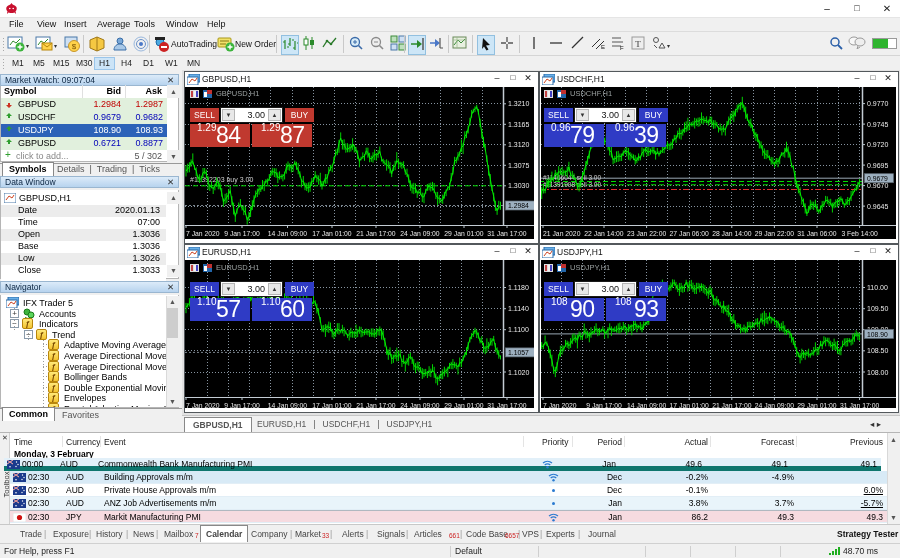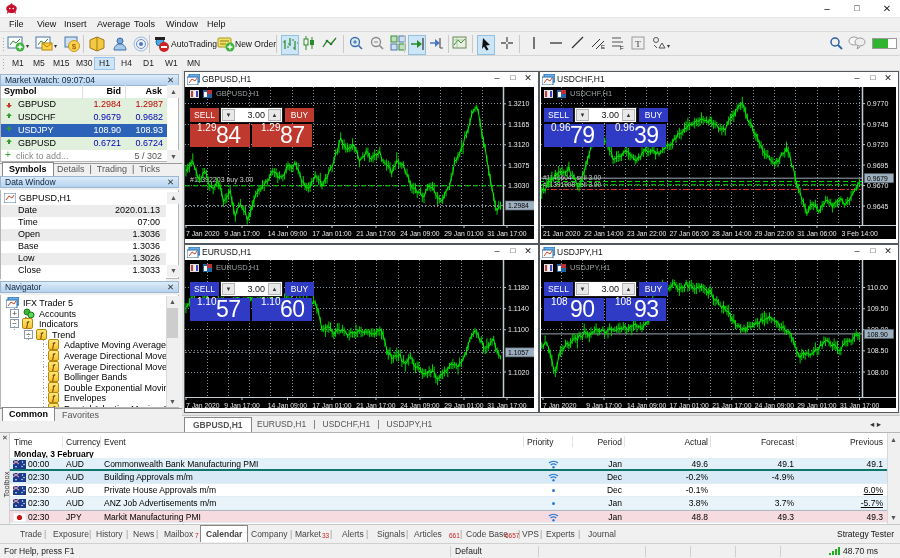--- a/index.html
+++ b/index.html
@@ -277,21 +277,21 @@
     <span class="sym" style="color:#fff">USDJPY</span>
     <span class="b" style="left:60px;width:60px;color:#fff">108.90</span>
     <span class="b" style="left:104px;width:58px;color:#fff">108.93</span>
   </div>
 <div class="mwrow" style="top:137px;">
     <svg width="8" height="8" style="position:absolute;left:4px;top:2px">
       <path d="M4 0l3 3H5v2H3V3H1z" fill="#2f9e2f"></path>
     </svg>
     <span class="sym" style="color:#000">GBPUSD</span>
     <span class="b" style="left:60px;width:60px;color:#0000b8">0.6721</span>
-    <span class="b" style="left:104px;width:58px;color:#0000b8">0.6724</span>
+    <span class="b" style="left:104px;width:58px;color:#0000b8">0.8877</span>
   </div>
 <div class="abs" style="left:5px;top:149px;color:#2f9e2f;font-size:10px">+</div>
 <div class="abs" style="left:16px;top:151px;color:#888;font-size:9px">click to add...</div>
 <div class="abs" style="left:100px;top:151px;width:62px;text-align:right;color:#555;font-size:9px">5 / 302</div>
 <div class="abs scol" style="left:167px;top:150px;height:13px;line-height:13px;border:none">▼</div>
 <div class="abs" style="left:0;top:163px;width:182px;height:13px;border-top:1px solid #999"></div>
 <span class="abs tab-on" style="left:2px;top:162px;font-size:9px">Symbols</span>
 <span class="abs tabstrip" style="left:57px;top:164px">Details&nbsp;&nbsp;|&nbsp;&nbsp;Trading&nbsp;&nbsp;|&nbsp;&nbsp;Ticks</span>
 <div class="ptitle abs" style="left:0;top:176px;width:179px;height:12px">Data Window<span style="position:absolute;right:4px;top:0;color:#333">✕</span></div>
 <div class="abs" style="left:0;top:190px;width:179px;height:89px;background:#fff;border:1px solid #b5b5b5;border-top:none"></div>
@@ -842,34 +842,34 @@
     <span style="left:75px">EURUSD,H1&nbsp;&nbsp;&nbsp;|&nbsp;&nbsp;&nbsp;USDCHF,H1&nbsp;&nbsp;&nbsp;|&nbsp;&nbsp;&nbsp;USDJPY,H1</span>
     <span style="left:688px;color:#333">◂&nbsp;▸</span>
   </div>
 <div class="abs tbox"></div>
 <div class="abs" style="left:0;top:433px;width:10px;height:91px;background:#f0f0f0;border-right:1px solid #d0d0d0"></div>
 <div class="abs" style="left:2px;top:434px;font-size:7px;color:#333">✕</div>
 <div class="abs" style="left:-14px;top:480px;font-size:7.5px;color:#333;transform:rotate(-90deg);width:40px;text-align:center">Toolbox</div>
 <div class="abs cal-h" style="left:14px;top:437px">Time</div>
 <div class="abs cal-h" style="left:66px;top:437px">Currency</div>
 <div class="abs cal-h" style="left:104px;top:437px">Event</div>
-<div class="abs cal-h" style="left:527px;top:437px">Priority</div>
+<div class="abs cal-h" style="left:542px;top:437px">Priority</div>
 <div class="abs cal-h" style="left:577px;top:437px;width:45px;text-align:right">Period</div>
 <div class="abs cal-h" style="left:663px;top:437px;width:45px;text-align:right">Actual</div>
 <div class="abs cal-h" style="left:749px;top:437px;width:45px;text-align:right">Forecast</div>
 <div class="abs cal-h" style="left:838px;top:437px;width:45px;text-align:right">Previous</div>
 <div class="abs" style="left:62px;top:436px;width:1px;height:11px;background:#e4e4e4"></div>
 <div class="abs" style="left:100px;top:436px;width:1px;height:11px;background:#e4e4e4"></div>
 <div class="abs" style="left:523px;top:436px;width:1px;height:11px;background:#e4e4e4"></div>
 <div class="abs" style="left:572px;top:436px;width:1px;height:11px;background:#e4e4e4"></div>
 <div class="abs" style="left:624px;top:436px;width:1px;height:11px;background:#e4e4e4"></div>
 <div class="abs" style="left:710px;top:436px;width:1px;height:11px;background:#e4e4e4"></div>
 <div class="abs" style="left:796px;top:436px;width:1px;height:11px;background:#e4e4e4"></div>
 <div class="abs" style="left:14px;top:449px;font-size:8.5px;font-weight:bold">Monday, 3 February</div>
-<div class="cal-row abs" style="left:10px;top:458px;background:#e2f0f9;border-bottom:2px solid #0f766e">
+<div class="cal-row abs" style="left:4px;top:458px;background:#e2f0f9;border-bottom:5px solid #0f766e">
     <span class="cal-c" style="left:3px;top:1.5px"><svg width="13" height="9" style="">
         <rect width="13" height="9" fill="#1a3a8c"></rect>
         <rect width="6" height="4" fill="#1a3a8c"></rect>
         <path d="M0 0l6 4M6 0L0 4" stroke="#fff" stroke-width="1"></path>
         <path d="M0 0l6 4M6 0L0 4" stroke="#c00" stroke-width="0.4"></path>
         <circle cx="3" cy="6.7" r="0.8" fill="#fff"></circle>
         <circle cx="9.5" cy="2" r="0.7" fill="#fff"></circle>
         <circle cx="11" cy="4.5" r="0.7" fill="#fff"></circle>
         <circle cx="9" cy="6.5" r="0.7" fill="#fff"></circle>
       </svg></span>
@@ -961,21 +961,21 @@
       </svg></span>
     <span class="cal-c" style="left:18px">02:30</span>
     <span class="cal-c" style="left:56px">JPY</span>
     <span class="cal-c" style="left:94px">Markit Manufacturing PMI</span>
     <span class="cal-c" style="left:538px;top:2px"><svg width="11" height="9" style="">
         <path d="M1 3a7 7 0 0 1 9 0" stroke="#2a7ad0" fill="none" stroke-width="1.3"></path>
         <path d="M2.7 5a4.5 4.5 0 0 1 5.6 0" stroke="#2a7ad0" fill="none" stroke-width="1.3"></path>
         <circle cx="5.5" cy="7.2" r="1.2" fill="#2a7ad0"></circle>
       </svg></span>
     <span class="cal-c rr" style="left:527px;width:85px">Jan</span>
-    <span class="cal-c rr" style="left:613px;width:85px">48.8</span>
+    <span class="cal-c rr" style="left:613px;width:85px">86.2</span>
     <span class="cal-c rr" style="left:699px;width:85px">49.3</span>
     <span class="cal-c rr" style="left:784px;width:89px;">49.3</span>
   </div>
 <div class="abs" style="left:887px;top:433px;width:13px;height:91px;background:#f0f0f0;border-left:1px solid #d8d8d8"></div>
 <div class="abs" style="left:887px;top:434px;width:13px;height:11px;font-size:7px;color:#555;text-align:center;line-height:11px">▲</div>
 <div class="abs" style="left:887px;top:512px;width:13px;height:11px;font-size:7px;color:#555;text-align:center;line-height:11px">▼</div>
 <div class="abs tbtabs">
     <span style="left:20px">Trade</span>
     <span style="left:53px">Exposure</span>
     <span style="left:96px">History</span>
@@ -1000,21 +1000,21 @@
     <span style="left:156px;color:#999">|</span>
     <span style="left:290px;color:#999">|</span>
     <span style="left:330px;color:#999">|</span>
     <span style="left:366px;color:#999">|</span>
     <span style="left:406px;color:#999">|</span>
     <span style="left:460px;color:#999">|</span>
     <span style="left:518px;color:#999">|</span>
     <span style="left:540px;color:#999">|</span>
     <span style="left:578px;color:#999">|</span>
     <span class="tab-on abs" style="left:200px;top:0;font-size:8.5px;padding:3px 5px 3px">Calendar</span>
-    <span style="left:837px;font-weight:normal;color:#111">Strategy Tester</span>
+    <span style="left:837px;font-weight:bold;color:#111">Strategy Tester</span>
   </div>
 <div class="abs statusbar">
     <span class="abs" style="left:4px;top:2px">For Help, press F1</span>
     <div class="ssep" style="left:450px"></div>
     <span class="abs" style="left:455px;top:2px">Default</span>
     <div class="ssep" style="left:538px"></div>
     <div class="ssep" style="left:645px"></div>
     <div class="ssep" style="left:690px"></div>
     <div class="ssep" style="left:735px"></div>
     <div class="ssep" style="left:780px"></div>

